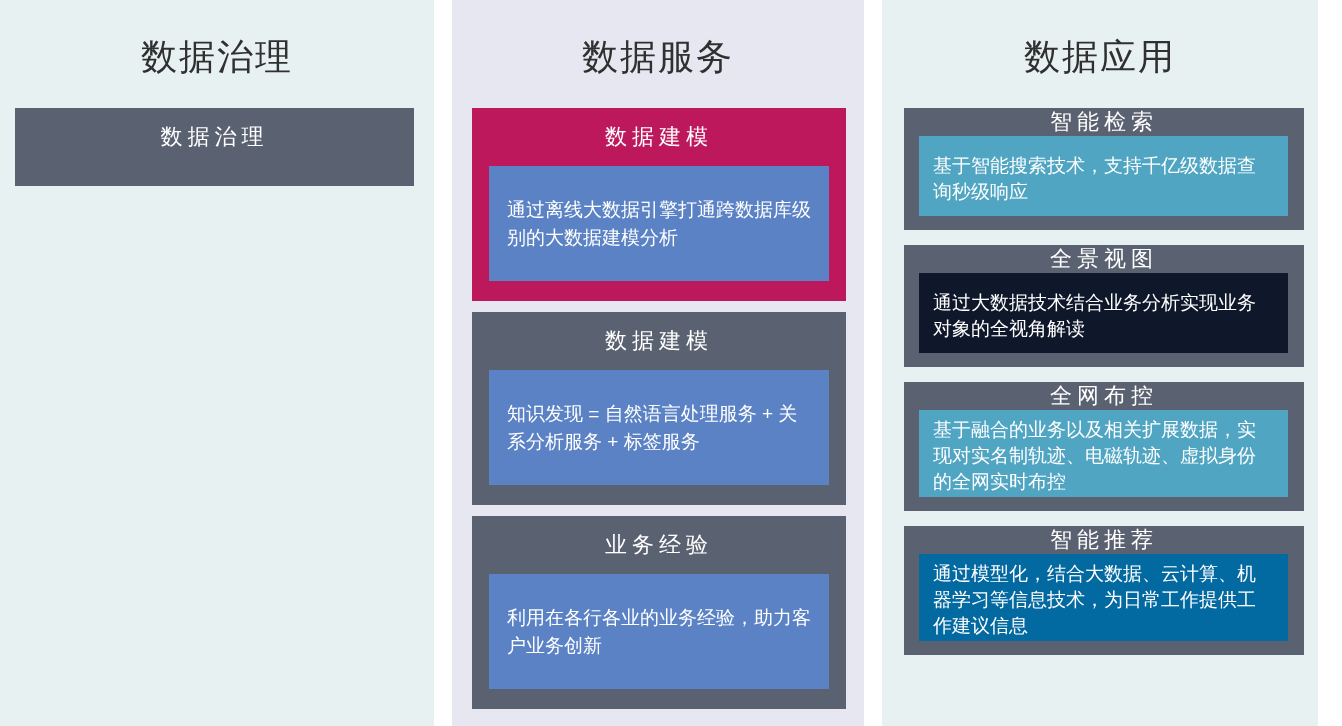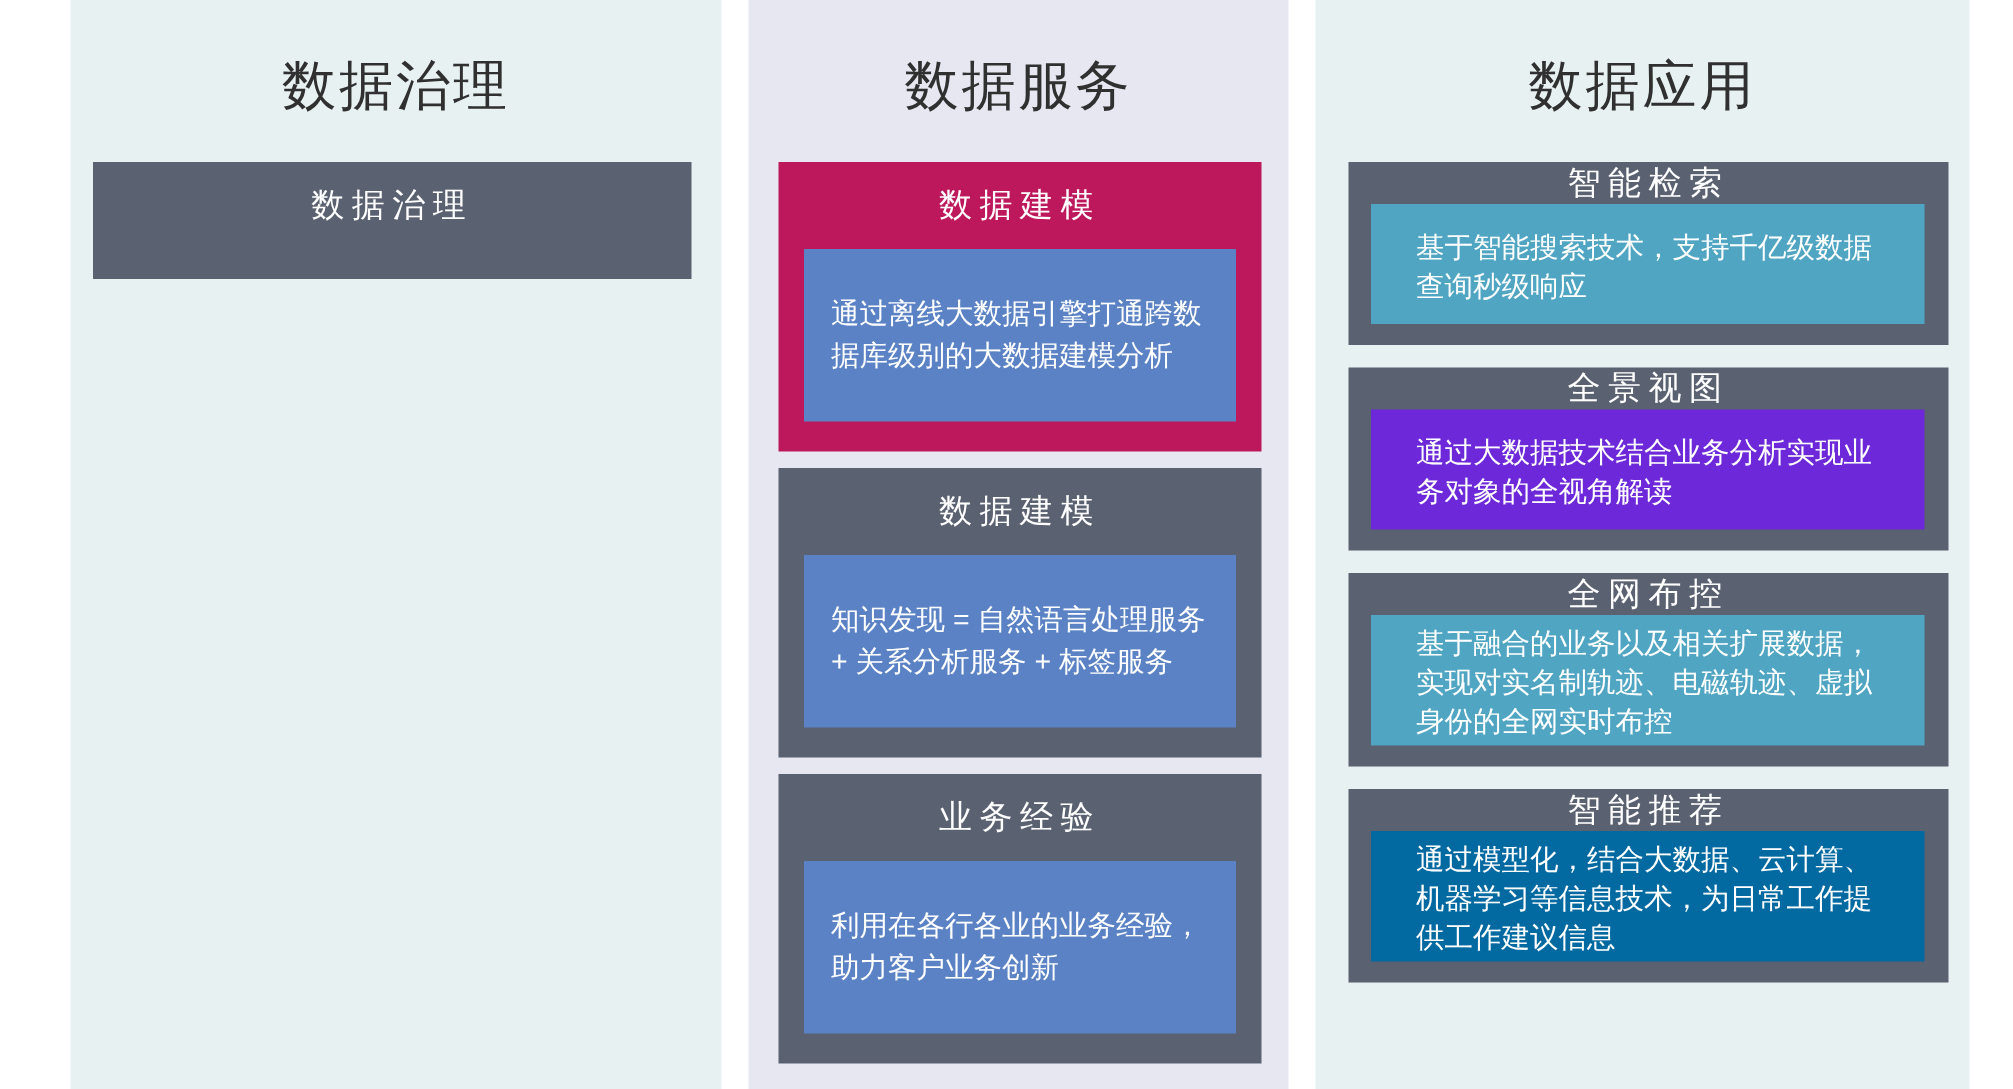--- a/index.html
+++ b/index.html
@@ -6,21 +6,21 @@
   html,body { margin:0; padding:0; }
   body {
     width:1342px; height:726px;
     background:#ffffff;
     font-family:"Liberation Sans", sans-serif;
     display:flex;
     overflow:hidden;
   }
   .col { height:726px; flex:0 0 auto; }
   .col-1 { width:434px; margin-right:18px; }
-  .col-2 { width:360px; margin-right:18px; }
+  .col-2 { width:412px; margin-right:18px; }
   .col-3 { width:436px; }
   .col-title {
     height:108px;
     display:flex; align-items:center; justify-content:center;
     padding-top:7px;
     font-size:36px;
     color:#303030;
     letter-spacing:2px;
   }
   .card {
@@ -43,26 +43,26 @@
     display:flex; align-items:center;
     padding:4px 16px 4px 18px;
     color:#ffffff;
     font-size:19px;
     line-height:28px;
   }
   .col-2 .card-body { margin:0 17px; padding:4px 16px 4px 18px; }
   .card-body p { margin:0; }
   .col-3 .card { margin:0 14px 15px 22px; padding-bottom:14px; }
   .col-3 .card-h { height:28px; }
-  .col-3 .card-body { margin:0 16px 0 15px; min-height:80px; line-height:26px; padding:7px 30px 2px; }
+  .col-3 .card-body { margin:0 16px 0 15px; min-height:80px; line-height:26px; padding:7px 14px 2px; }
 </style>
 </head>
 <body>
 
-<div class="col col-1" style="background-color: rgb(232, 241, 242); margin-left: 47px;">
+<div class="col col-1" style="background-color: rgb(232, 241, 242);">
   <div class="col-title">数据治理</div>
   <div class="card" style="background-color: rgb(90, 97, 112);">
     <div class="card-h">数据治理</div>
   </div>
 </div>
 
 <div class="col col-2" style="background-color: rgb(230, 231, 241);">
   <div class="col-title">数据服务</div>
   <div class="card" style="background-color: #be185d;">
     <div class="card-h">数据建模</div>
@@ -87,21 +87,21 @@
 <div class="col col-3" style="background-color: rgb(232, 241, 242);">
   <div class="col-title">数据应用</div>
   <div class="card" style="background-color: rgb(90, 97, 112);">
     <div class="card-h">智能检索</div>
     <div class="card-body" style="background-color: rgb(79, 165, 194);">
       <p>基于智能搜索技术，支持千亿级数据查询秒级响应</p>
     </div>
   </div>
   <div class="card" style="background-color: rgb(90, 97, 112);">
     <div class="card-h">全景视图</div>
-    <div class="card-body" style="background-color: #6d28d9;">
+    <div class="card-body" style="background-color: #0f172a;">
       <p>通过大数据技术结合业务分析实现业务对象的全视角解读</p>
     </div>
   </div>
   <div class="card" style="background-color: rgb(90, 97, 112);">
     <div class="card-h">全网布控</div>
     <div class="card-body" style="background-color: rgb(79, 165, 194);">
       <p>基于融合的业务以及相关扩展数据，实现对实名制轨迹、电磁轨迹、虚拟身份的全网实时布控</p>
     </div>
   </div>
   <div class="card" style="background-color: rgb(90, 97, 112);">

